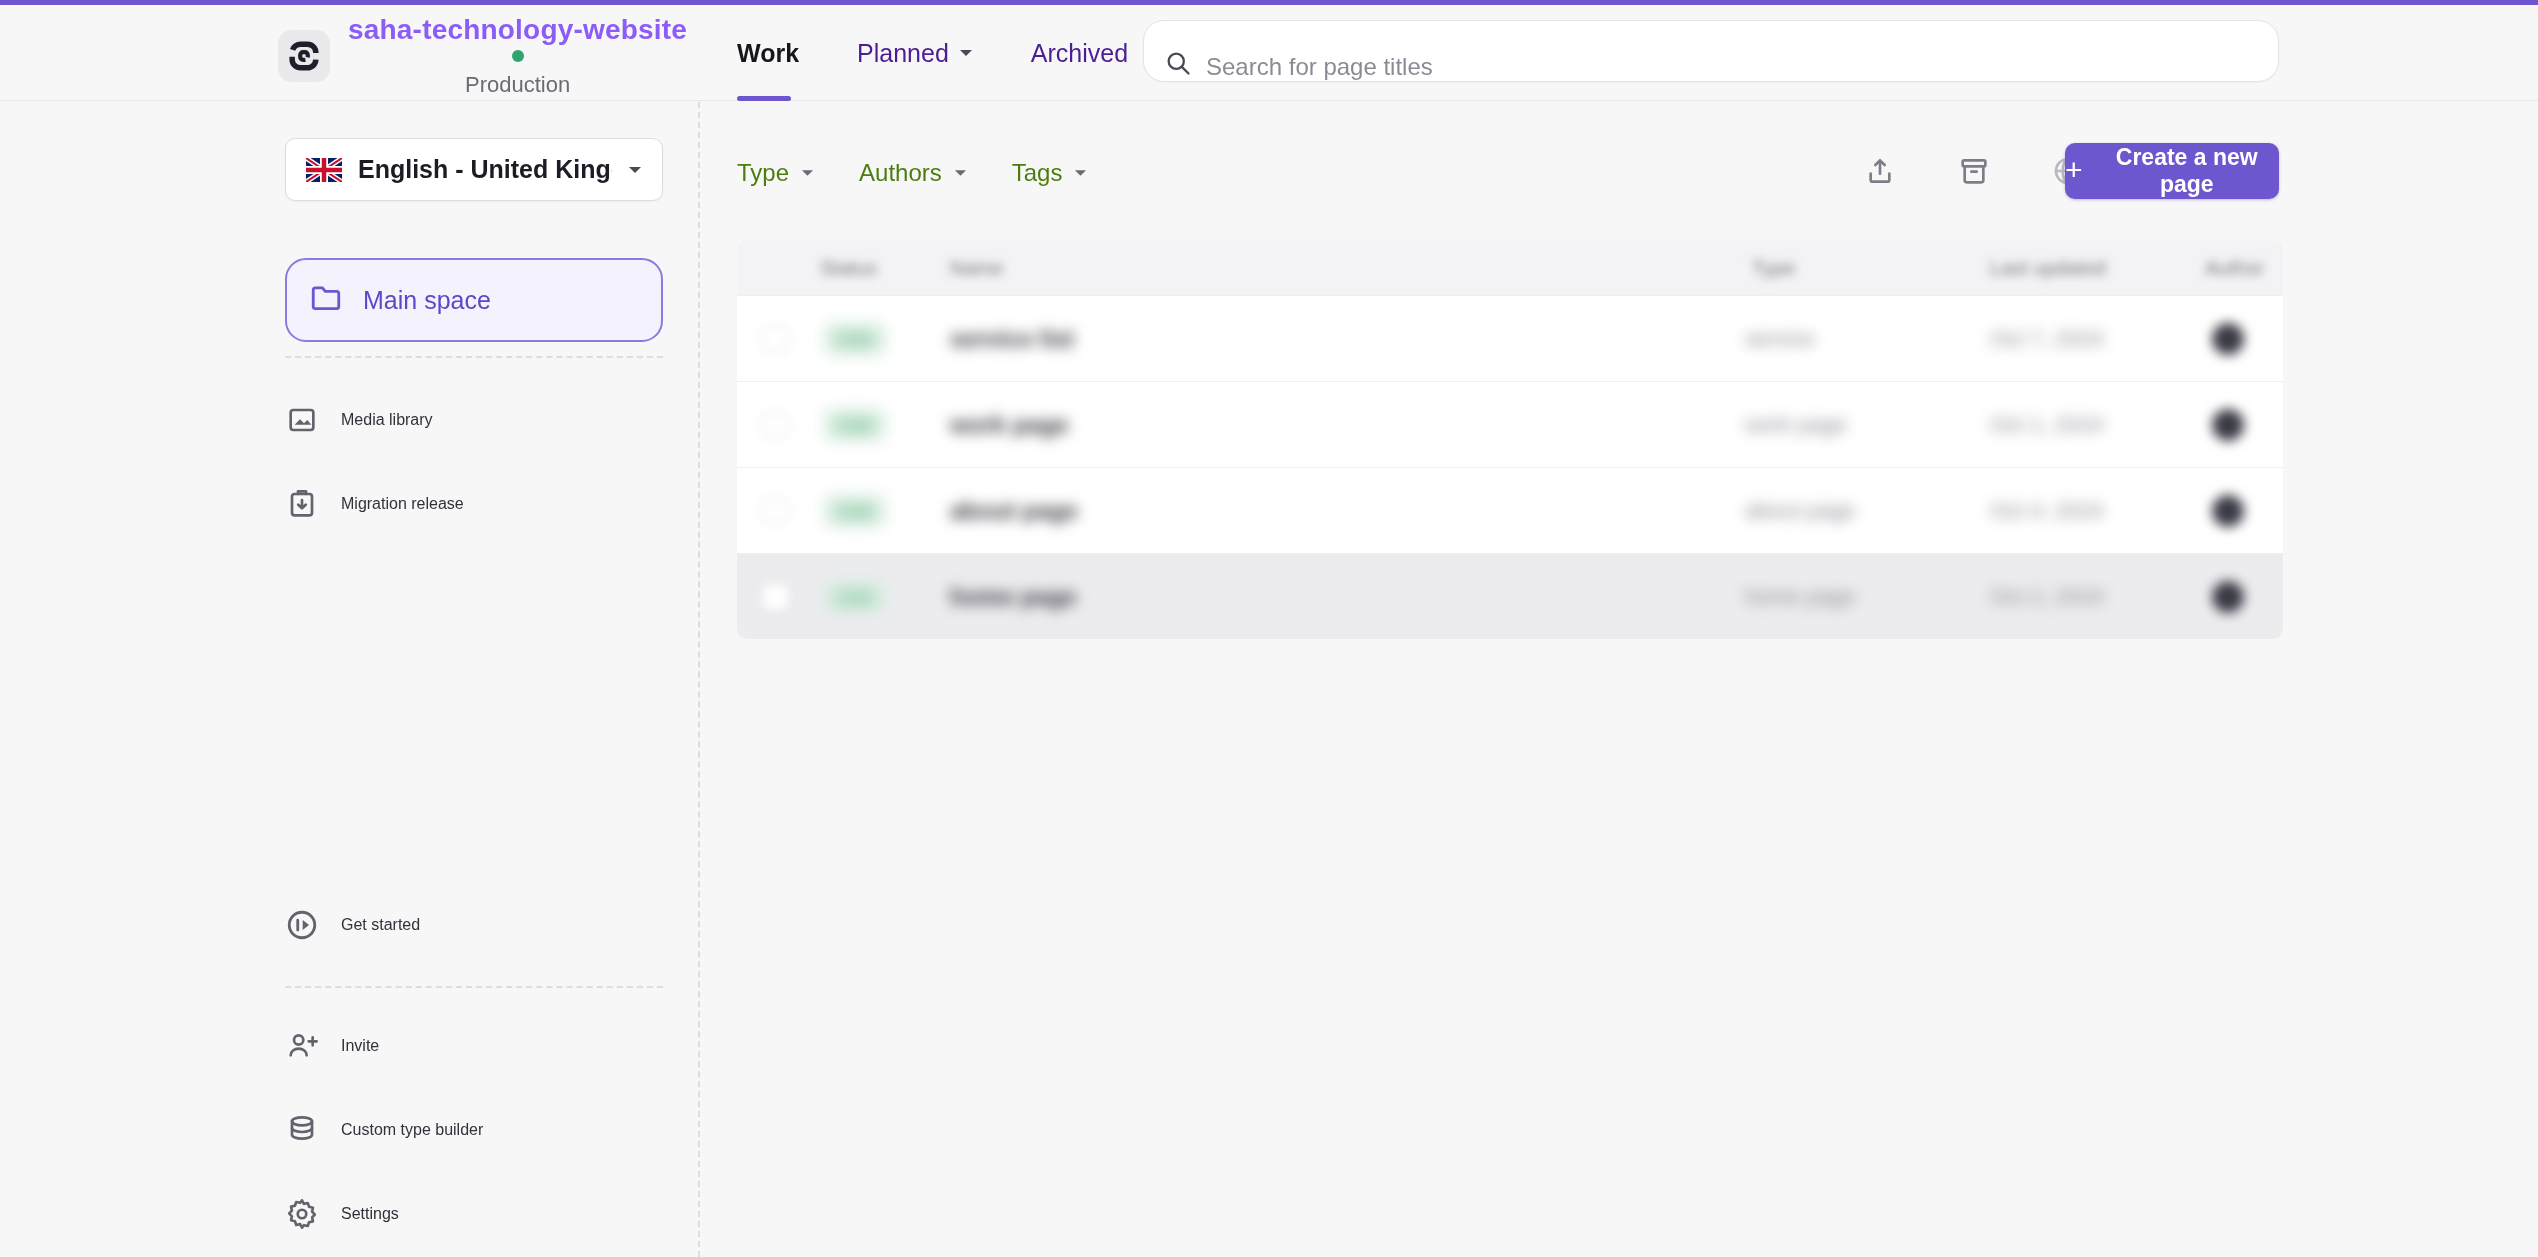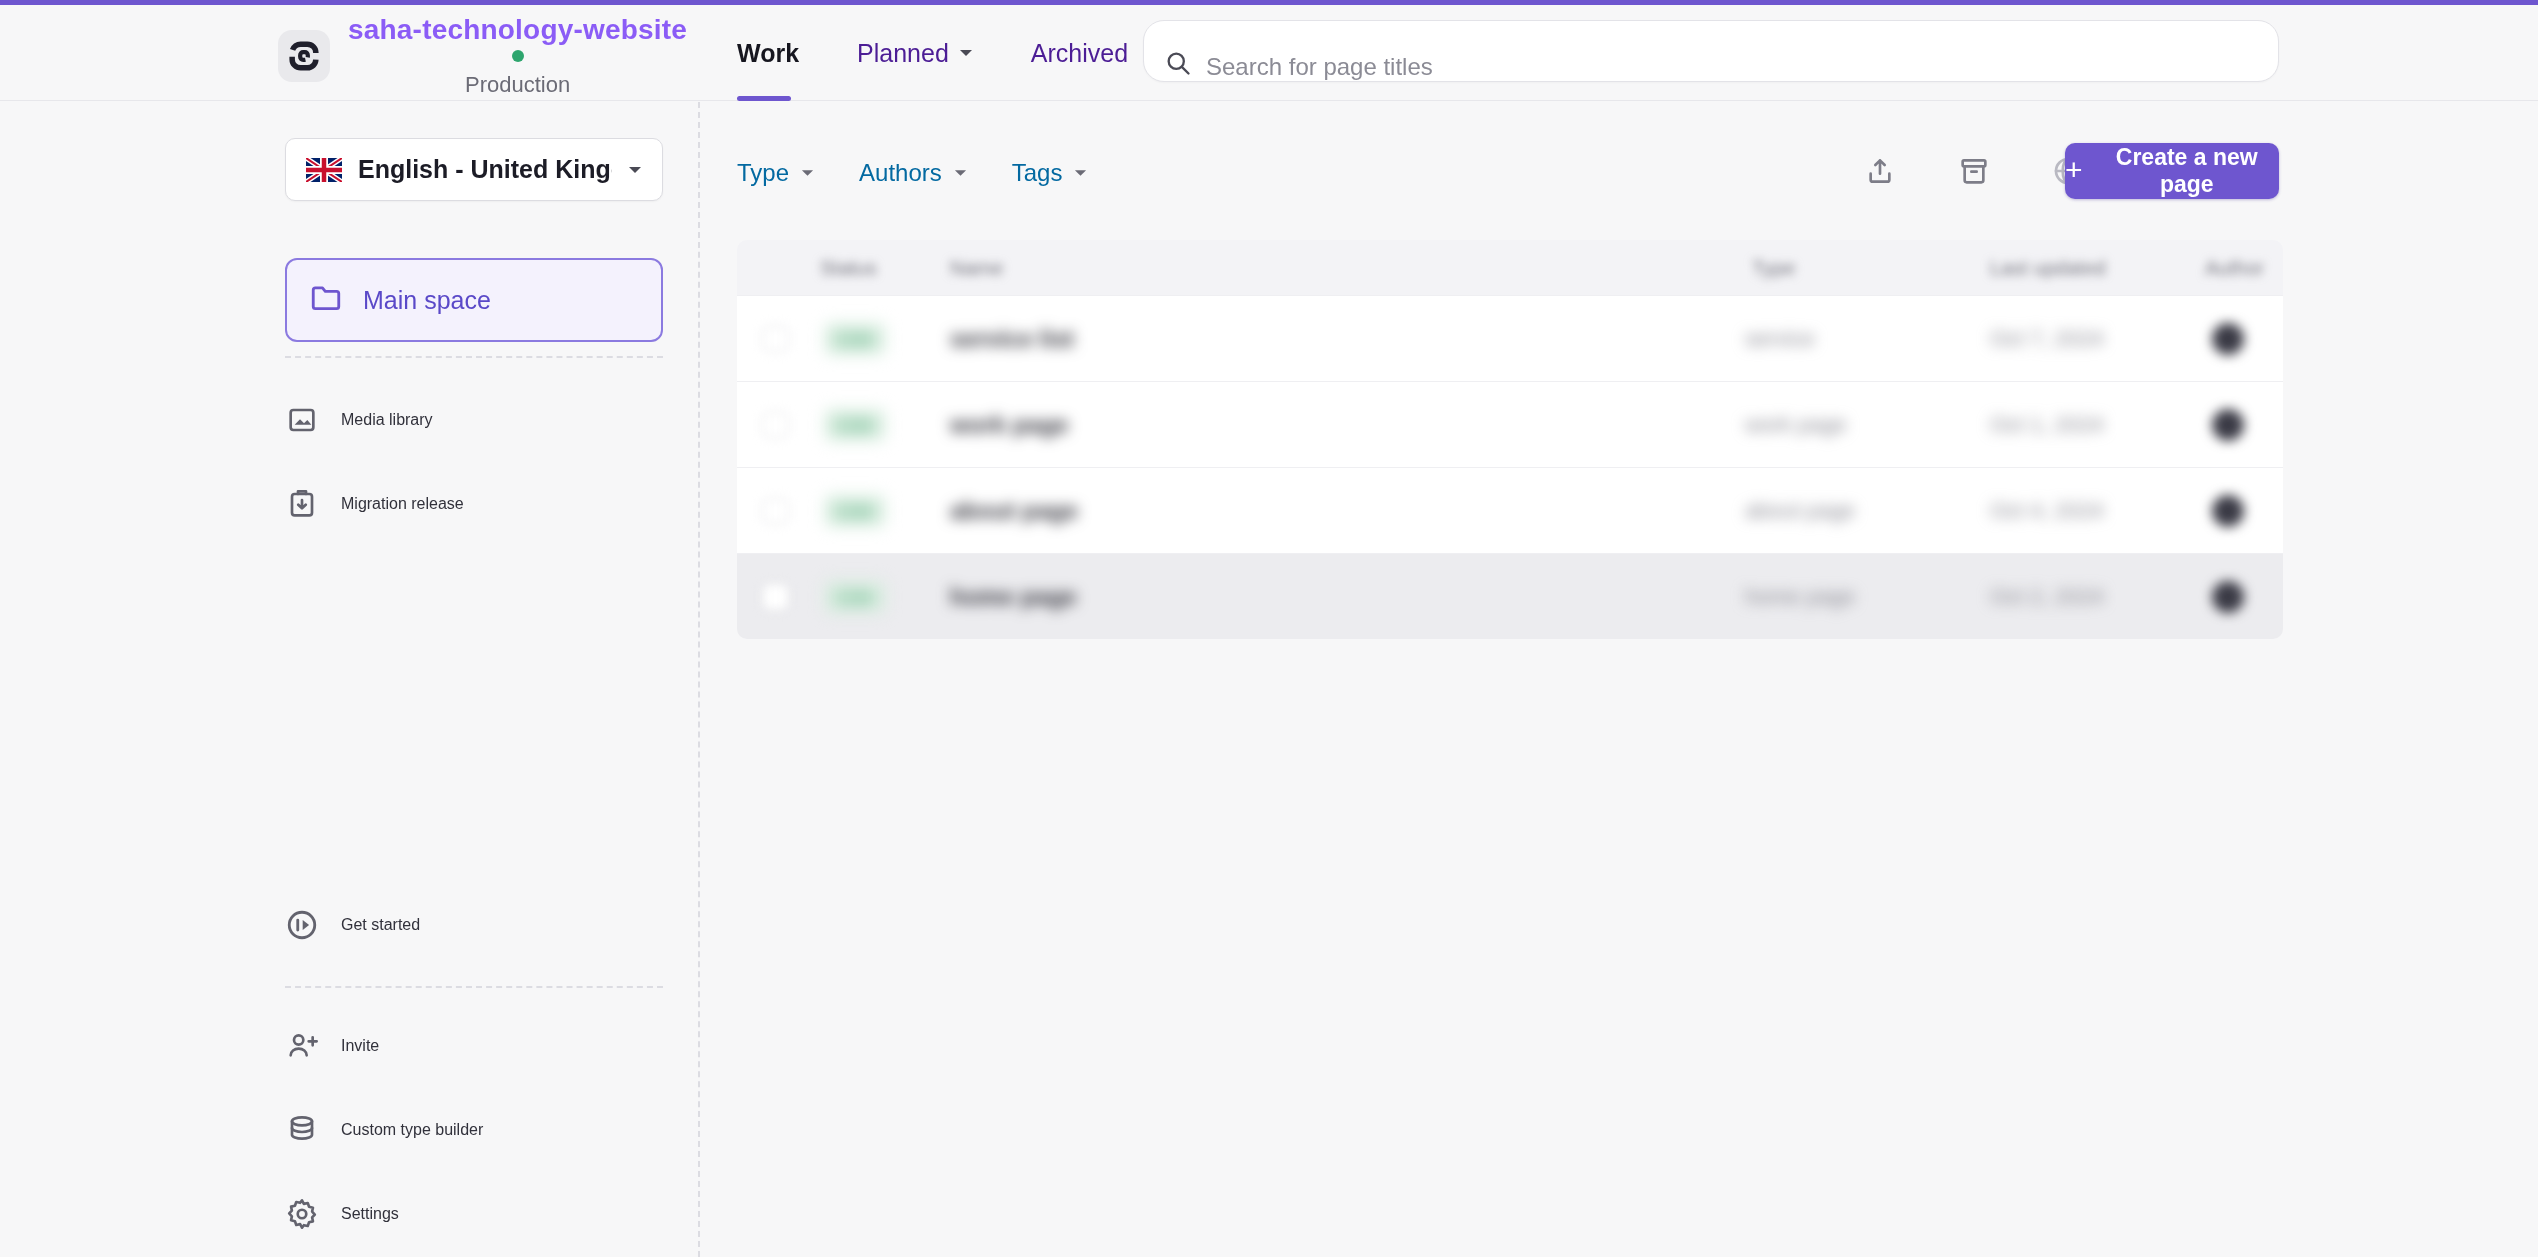--- a/index.html
+++ b/index.html
@@ -40,37 +40,37 @@
 
   
   .sidebar { position:absolute; top:102px; left:0; width:700px; bottom:0; border-right:2px dashed #dcdce2; }
   .lang-select { position:absolute; left:285px; top:36px; width:378px; height:63px; background:#fff;
     border:1px solid #dcdce1; border-radius:10px; display:flex; align-items:center; padding:0 20px; gap:16px;
     box-shadow:0 1px 2px rgba(20,20,30,.04); cursor:pointer; }
   .lang-label { flex:1; font-size:25px; font-weight:600; color:#1c1c26; white-space:nowrap; overflow:hidden; }
   .flag { width:36px; height:24px; flex:0 0 auto; }
 
   .space-item { position:absolute; left:285px; top:156px; width:378px; height:84px; background:#f4f2fd;
-    border:2px solid #8b7ae0; border-radius:12px; display:flex; align-items:center; padding:0 22px; gap:20px; cursor:pointer; }
+    border:2px solid #8b7ae0; border-radius:21px; display:flex; align-items:center; padding:0 22px; gap:20px; cursor:pointer; }
   .space-label { font-size:25px; color:#5a49c8; font-weight:500; }
 
   .side-divider { position:absolute; left:285px; width:378px; border-top:2px dashed #dcdce2; }
   .divider-1 { top:254px; } .divider-2 { top:884px; }
 
   .side-item { position:absolute; left:285px; width:378px; height:60px; display:flex; align-items:center; gap:22px; cursor:pointer; }
   .side-item .side-icon { width:34px; height:34px; color:#63636e; display:flex; align-items:center; justify-content:center; }
   .side-item .side-label { font-size:16px; color:#31313b; }
   .item-media { top:288px; } .item-migration { top:372px; }
   .item-getstarted { top:793px; }
   .item-invite { top:914px; } .item-ctb { top:998px; } .item-settings { top:1082px; }
 
   
   .main { position:absolute; top:102px; left:702px; right:0; bottom:0; }
   .filters { position:absolute; left:35px; top:43px; height:56px; display:flex; align-items:center; gap:44px; }
-  .filter { display:flex; align-items:center; gap:12px; font-size:24px; color:#0369a1; cursor:pointer; }
+  .filter { display:flex; align-items:center; gap:12px; font-size:24px; color:#4d7c0f; cursor:pointer; }
   .tool-icons { position:absolute; top:41px; left:1150px; display:flex; align-items:center; gap:38px; }
   .tool-btn { width:56px; height:56px; display:flex; align-items:center; justify-content:center; color:#7d7d88; cursor:pointer; }
   .tool-btn.disabled { color:#b9b9c2; cursor:default; }
   .create-btn { position:absolute; left:1363px; top:41px; width:214px; height:56px; background:#6e56cf; border:none;
     border-radius:10px; color:#fff; font-size:23px; font-weight:700; display:flex; align-items:center; justify-content:center;
     gap:12px; cursor:pointer; font-family:"Liberation Sans","DejaVu Sans",sans-serif; box-shadow:0 1px 3px rgba(60,40,150,.3); }
   .create-btn .plus { font-size:30px; font-weight:400; line-height:1; margin-top:-3px; }
 
   
   .table { position:absolute; left:35px; top:138px; width:1546px; border-radius:10px; overflow:hidden; }

